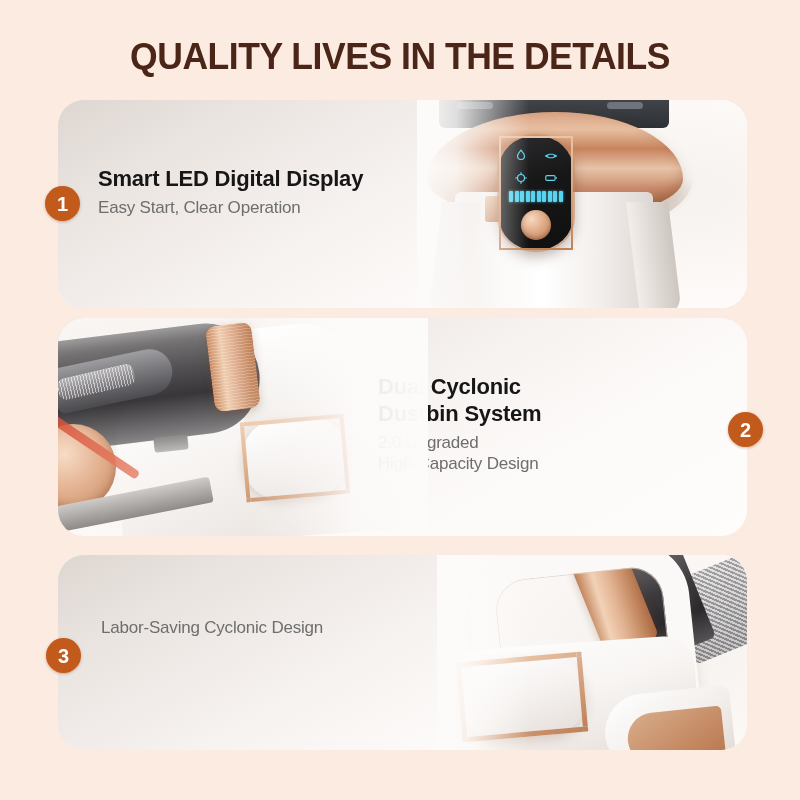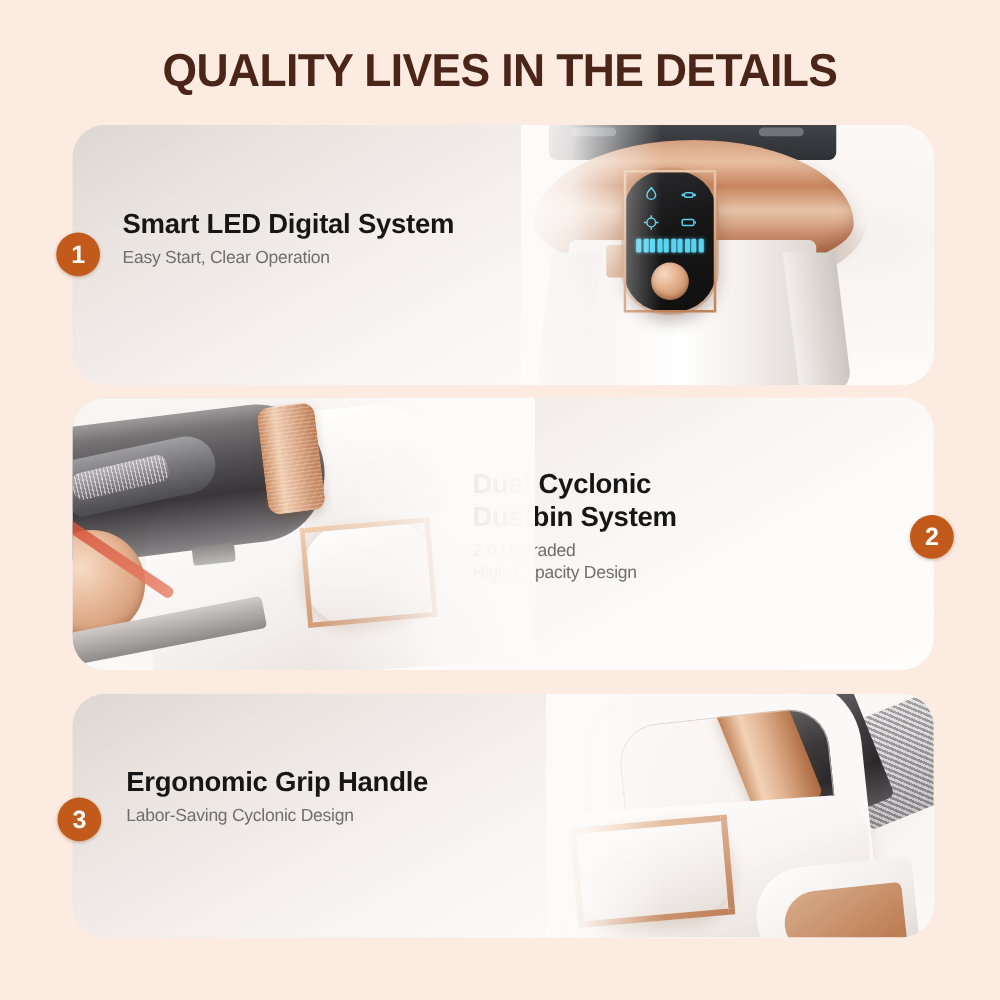--- a/index.html
+++ b/index.html
@@ -31,21 +31,21 @@
 
   .card-inner{position:absolute;inset:0;}
 
   
   .txt{position:absolute;}
   .title-line{
     font-size:22px;font-weight:bold;color:#161616;
     line-height:1.22;white-space:pre-line;letter-spacing:-0.2px;
   }
   .sub-line{
-    font-size:14px;font-weight:400;color:#6e6e6e;
+    font-size:17px;font-weight:400;color:#6e6e6e;
     line-height:1.24;white-space:pre-line;margin-top:4px;letter-spacing:-0.2px;
   }
   #t1{left:40px;top:66px;}
   #t2{left:320px;top:56px;}
   #t3{left:43px;top:58px;}
 
   
   .badge{
     position:absolute;width:35px;height:35px;border-radius:50%;
     background:#c25a1b;
@@ -316,21 +316,21 @@
             <i></i>
             <i></i>
             <i></i>
         </div>
         <div class="p1-btn"></div>
       </div>
       <div class="p1-fade"></div>
     </div>
 
     <div class="txt" id="t1">
-      <div class="title-line">Smart LED Digital System</div>
+      <div class="title-line">Smart LED Digital Display</div>
       <div class="sub-line">Easy Start, Clear Operation</div>
     </div>
 
   </div>
 </div>
 <div class="badge" id="b1">1</div>
 
 <div class="card" id="card2">
   <div class="card-inner">
 
@@ -373,19 +373,18 @@
       <div class="p3-handle"></div>
       <div class="p3-body"></div>
       <div class="p3-ovalbtn"></div>
       <div class="p3-nozzle">
         <div class="p3-nozzle-in"></div>
       </div>
       <div class="p3-fade"></div>
     </div>
 
     <div class="txt" id="t3">
-      <div class="title-line">Ergonomic Grip Handle</div>
       <div class="sub-line">Labor-Saving Cyclonic Design</div>
     </div>
 
   </div>
 </div>
 <div class="badge" id="b3">3</div>
 
 </body></html>

